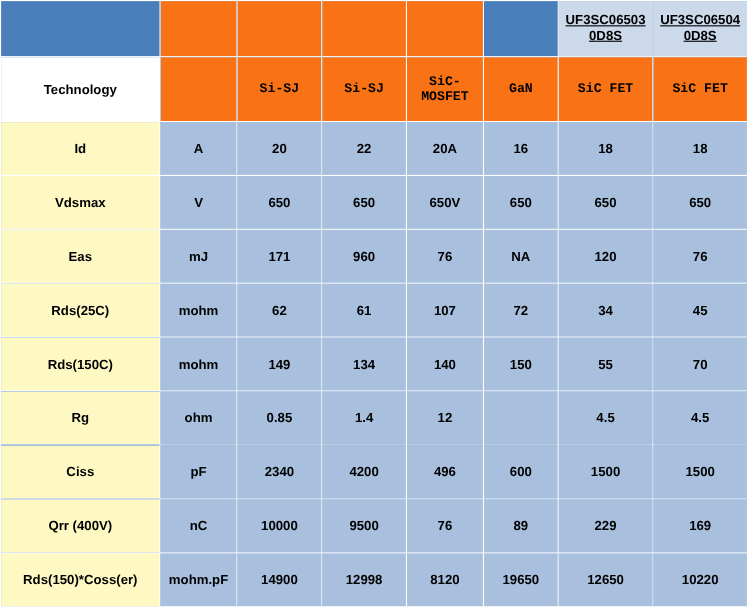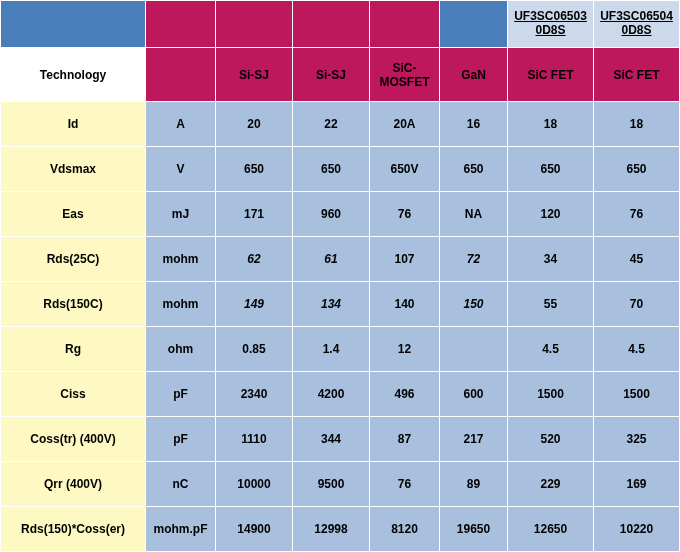--- a/index.html
+++ b/index.html
@@ -39,42 +39,42 @@
   col.c5 { width: 68px; }
   col.c6 { width: 86px; }
   col.c7 { width: 86px; }
 
   tr.header-top td { height: 36px; }
   tr.header-tech td { height: 42px; }
   tr.data-row td { height: 34px; }
 
   
   .blank-blue { background: #4a7ebb; border-color: #ffffff; }
-  .hdr-light  { background: #be185d; }
+  .hdr-light  { background: #f97316; font-family: Liberation Mono, monospace; }
   .cell-blue  { background: #a8c0dd; }
   .label-cell {
     background: #fef9c3;
     text-align: left;
     padding-left: 8px;
     margin-left: 12px;
   }
   .tech-label {
     background: #ffffff;
     text-align: left;
     padding-left: 8px;
     font-size: 13px;
   }
   .hdr-part {
     background: #ccd9ea;
     font-size: 11px;
     line-height: 1.15;
     word-break: break-all;
     text-decoration: underline;
   }
-  .hl-red { color: #ff0000; font-style: italic; }
+  .hl-red { color: #ff0000; }
   .wrap { white-space: normal; }
 </style>
 </head>
 <body>
 
 <table id="comparison-table">
   <colgroup>
     <col class="c0">
       <col class="c1">
       <col class="c2">
@@ -169,30 +169,20 @@
         <td class="label-cell">Ciss</td>
         <td class="cell-blue">pF</td>
         <td class="cell-blue">2340</td>
         <td class="cell-blue">4200</td>
         <td class="cell-blue">496</td>
         <td class="cell-blue">600</td>
         <td class="cell-blue">1500</td>
         <td class="cell-blue">1500</td>
       </tr>
       <tr class="data-row">
-        <td class="label-cell">Coss(tr) (400V)</td>
-        <td class="cell-blue">pF</td>
-        <td class="cell-blue">1110</td>
-        <td class="cell-blue">344</td>
-        <td class="cell-blue">87</td>
-        <td class="cell-blue">217</td>
-        <td class="cell-blue">520</td>
-        <td class="cell-blue">325</td>
-      </tr>
-      <tr class="data-row">
         <td class="label-cell">Qrr (400V)</td>
         <td class="cell-blue">nC</td>
         <td class="cell-blue">10000</td>
         <td class="cell-blue">9500</td>
         <td class="cell-blue">76</td>
         <td class="cell-blue">89</td>
         <td class="cell-blue">229</td>
         <td class="cell-blue">169</td>
       </tr>
       <tr class="data-row">

